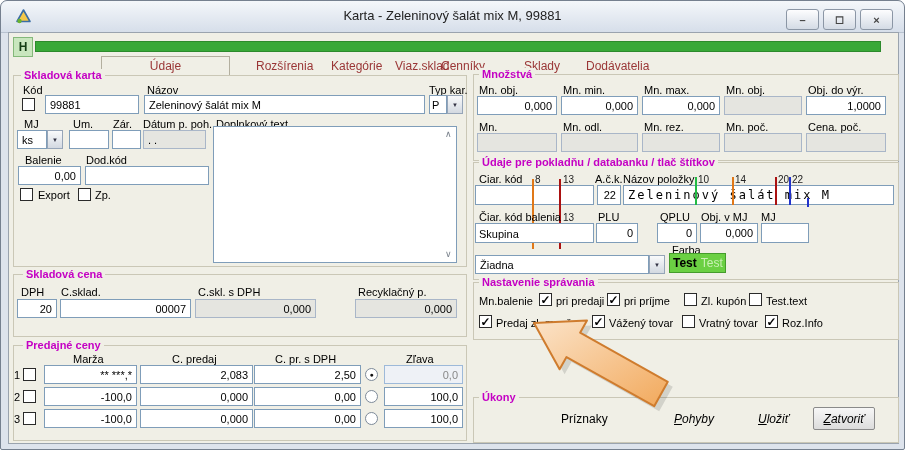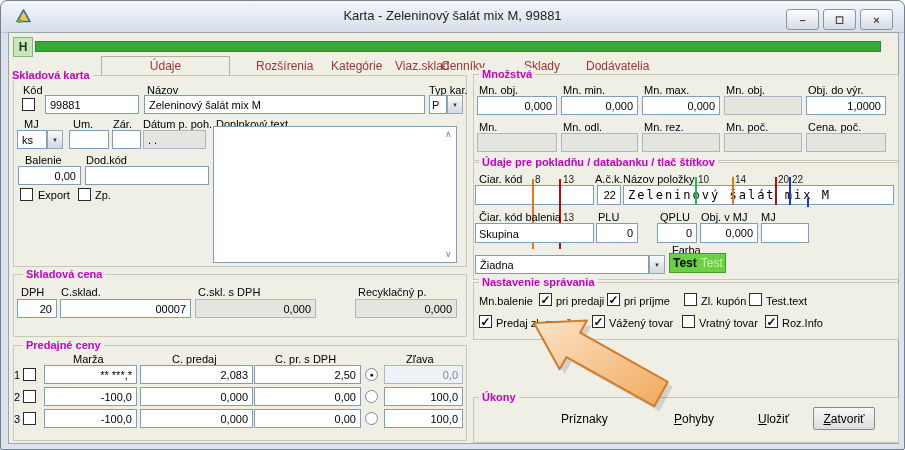--- a/index.html
+++ b/index.html
@@ -27,21 +27,21 @@
   .dis{background:#e5e5e0;border-color:#a9b6c8;}
   .cb{position:absolute;width:13px;height:13px;background:#fff;border:1px solid #2a2a2a;box-sizing:border-box;
        display:flex;align-items:center;justify-content:center;font-size:12px;font-weight:bold;line-height:10px;overflow:visible;}
   .radio{position:absolute;width:13px;height:13px;border-radius:50%;background:#fff;border:1px solid #7d8folder;border:1px solid #7d8a99;
        box-sizing:border-box;display:flex;align-items:center;justify-content:center;font-size:7px;color:#111;}
   .drop{position:absolute;width:16px;height:19px;box-sizing:border-box;border:1px solid #96a5b8;
        background:linear-gradient(#f9fafb,#d3d9e1);display:flex;align-items:center;justify-content:center;
        font-size:6px;color:#334;}
   .vl{position:absolute;width:2px;}
   .mono{font-family:"DejaVu Sans Mono",monospace;font-size:12px;letter-spacing:2px;}
-  .mnx{display:inline-block;}
+  .mnx{display:inline-block;font-style:italic;}
   .mnx::first-letter{text-decoration:underline;}
   .flatbtn{position:absolute;font-size:12px;color:#000;cursor:default;}
   .pushbtn{position:absolute;border:1px solid #8a8a8a;border-radius:2px;background:linear-gradient(#f7f7f7,#dcdcdc);
        display:flex;align-items:center;justify-content:center;font-size:12px;}
   .scrollgl{position:absolute;font-size:9px;color:#7a828c;}
   .hbtn{position:absolute;left:12px;top:36px;width:20px;height:20px;background:#c9e6be;border:1px solid #84b87a;
        box-sizing:border-box;display:flex;align-items:center;justify-content:center;font-weight:bold;font-size:12px;color:#143d14;}
   .greenbar{position:absolute;left:34px;top:40px;width:846px;height:11px;background:#38a838;border:1px solid #2c8a2c;box-sizing:border-box;}
   .farba{position:absolute;left:668px;top:252px;width:57px;height:20px;background:#6bd043;border:1px solid #459c2c;
        box-sizing:border-box;display:flex;align-items:center;padding:0 3px;font-size:12px;gap:4px;}
@@ -71,21 +71,21 @@
 
   <div class="tabbox">Údaje</div>
   <div class="tab" style="left:255px">Rozšírenia</div>
   <div class="tab" style="left:330px">Kategórie</div>
   <div class="tab" style="left:394px">Viaz.sklad</div>
   <div class="tab" style="left:440px">Cenníky</div>
   <div class="tab" style="left:523px">Sklady</div>
   <div class="tab" style="left:585px">Dodávatelia</div>
 
   <div class="grp" style="left:12px;top:74px;width:452px;height:190px"></div>
-  <div class="gtitle" style="left:8px;top:68px">Skladová karta</div>
+  <div class="gtitle" style="left:20px;top:68px">Skladová karta</div>
 
   <div class="lbl" style="left:22px;top:83px">Kód</div>
   <div class="lbl" style="left:146px;top:83px">Názov</div>
   <div class="lbl" style="left:428px;top:83px">Typ kar.</div>
 
   <span class="cb" style="left:21px;top:97px"></span>
   <div class="fld" style="left:44px;top:94px;width:94px">99881</div>
   <div class="fld" style="left:143px;top:94px;width:281px">Zeleninový šalát mix M</div>
   <div class="fld" style="left:428px;top:94px;width:18px;padding:0 2px">P</div>
   <span class="drop" style="left:446px;top:94px">▼</span>

